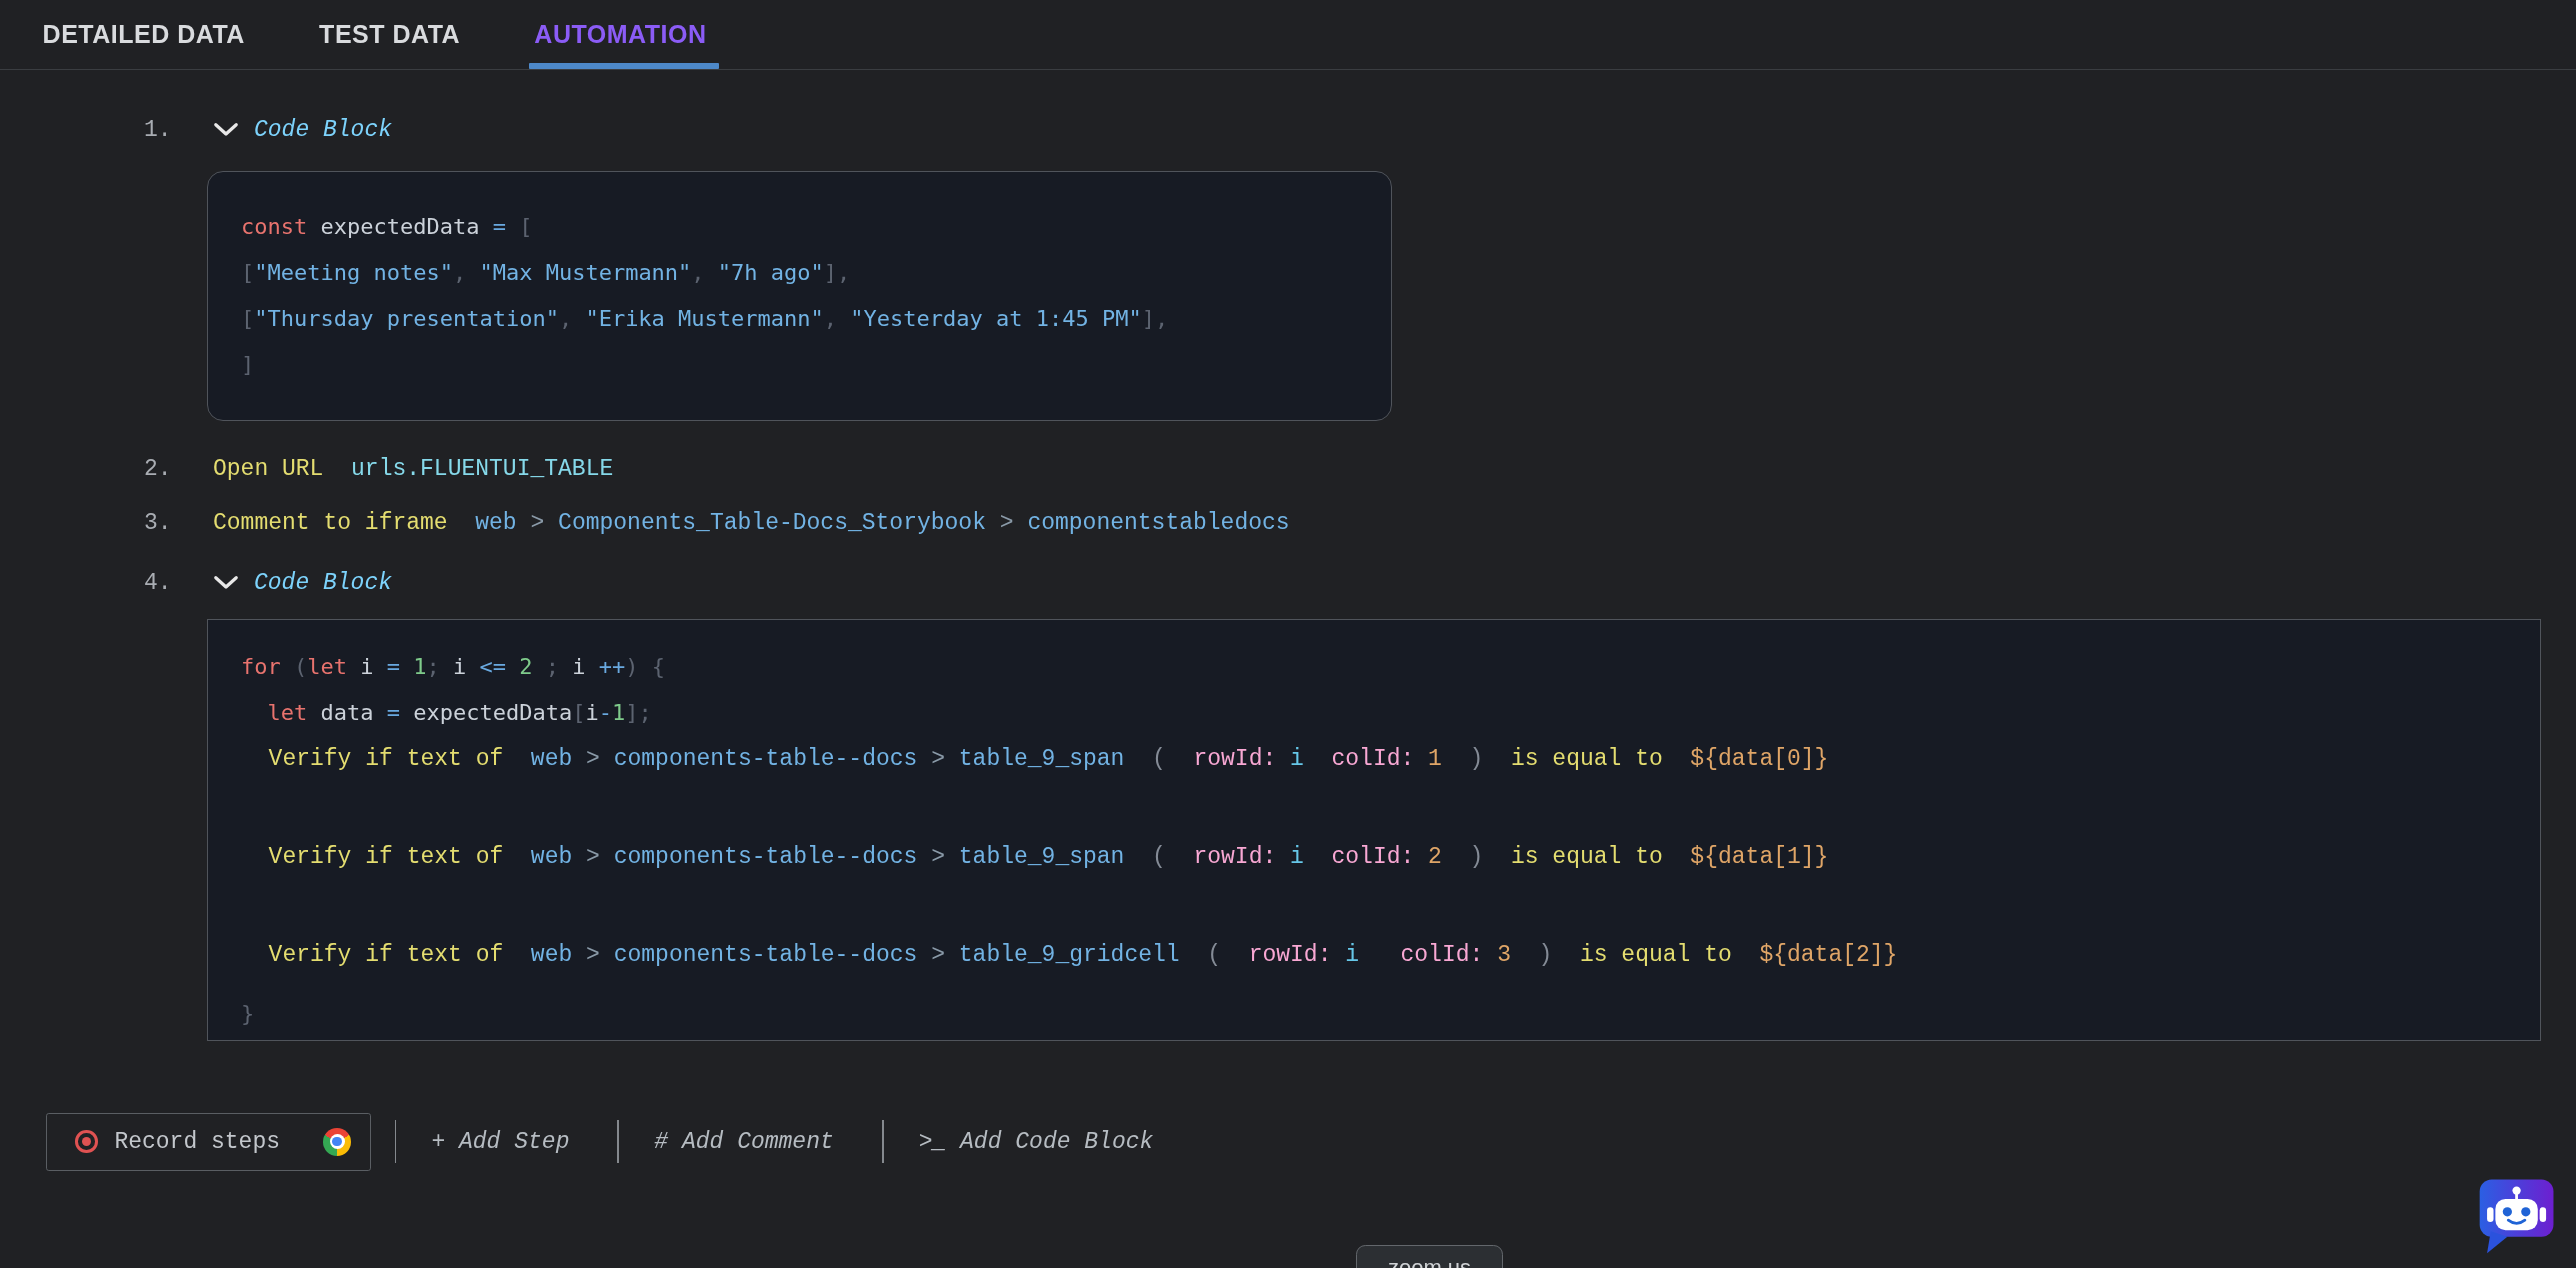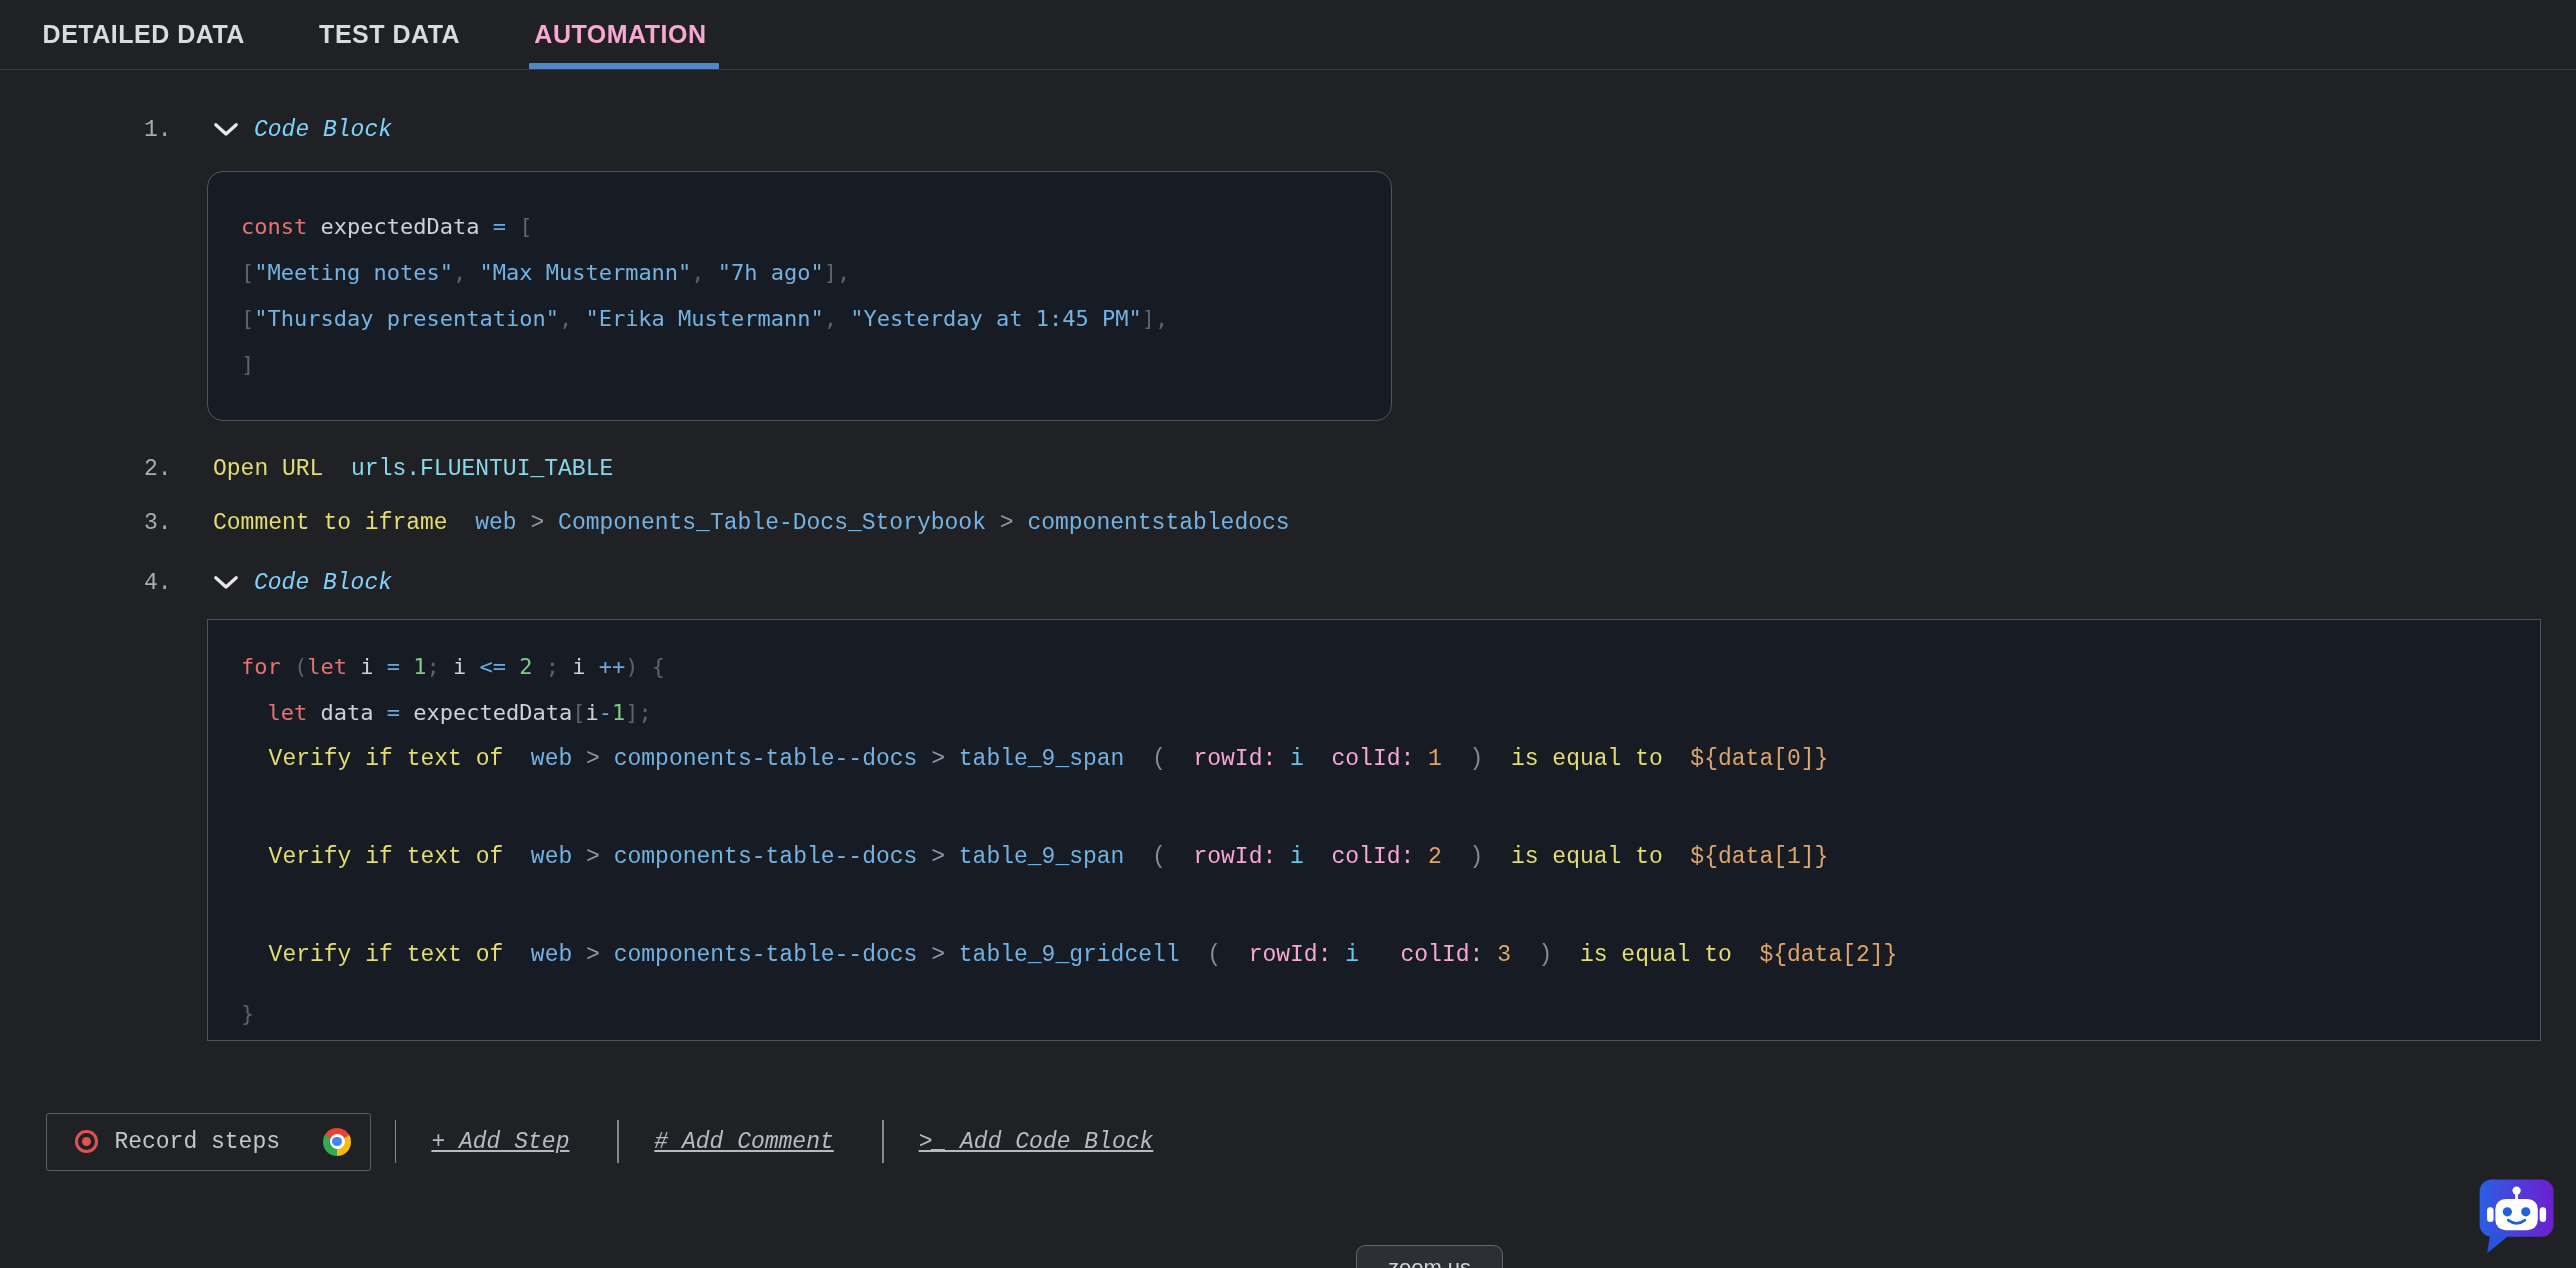--- a/index.html
+++ b/index.html
@@ -19,21 +19,21 @@
     background:#202124;
   }
   .tab{
     position:relative;height:69px;display:flex;align-items:center;
     margin-left:63px;padding:0 5.6px;cursor:pointer;
     font-family:"Liberation Sans",sans-serif;
     font-size:25px;font-weight:bold;letter-spacing:0.5px;
     color:#d9dbde;
   }
   .tab:first-child{margin-left:37px;}
-  .tab.active{color:#f9a8d4;}
+  .tab.active{color:#8b5cf6;}
   .tab .underline{
     position:absolute;left:0;right:-7.4px;bottom:0;height:5.6px;
     background:#4d88c8;border-radius:0.9px;
   }
   
   .step-row{
     position:absolute;display:flex;align-items:center;
     height:33px;font-size:22px;white-space:pre;
     font-family:"Liberation Mono",monospace;
   }
@@ -103,21 +103,21 @@
   }
   .chrome-icon::before{
     content:"";position:absolute;left:6.5px;top:6.5px;width:15px;height:15px;
     border-radius:50%;background:#fff;
   }
   .chrome-icon::after{
     content:"";position:absolute;left:9.3px;top:9.3px;width:9.3px;height:9.3px;
     border-radius:50%;background:#4285f4;
   }
   .tb-divider{width:1.9px;height:43px;background:#85898e;margin:0 35px 0 24px;}
-  .tb-item{font-style:italic;color:#b6bcc2;cursor:pointer;white-space:pre;margin-right:24px;text-decoration:underline;}
+  .tb-item{font-style:italic;color:#b6bcc2;cursor:pointer;white-space:pre;margin-right:24px;}
   
   .zoom-btn{
     position:absolute;left:1356px;top:1245px;width:147px;height:48px;
     background:#2c2f33;border:1.9px solid #63676c;border-radius:9.3px;
     box-sizing:border-box;display:flex;justify-content:center;
     color:#d0d3d6;font-size:22px;font-family:"Liberation Sans",sans-serif;
     padding-top:9.3px;cursor:pointer;
   }
   
   .bot-btn{position:absolute;left:2476px;top:1174px;width:83px;height:83px;cursor:pointer;}

